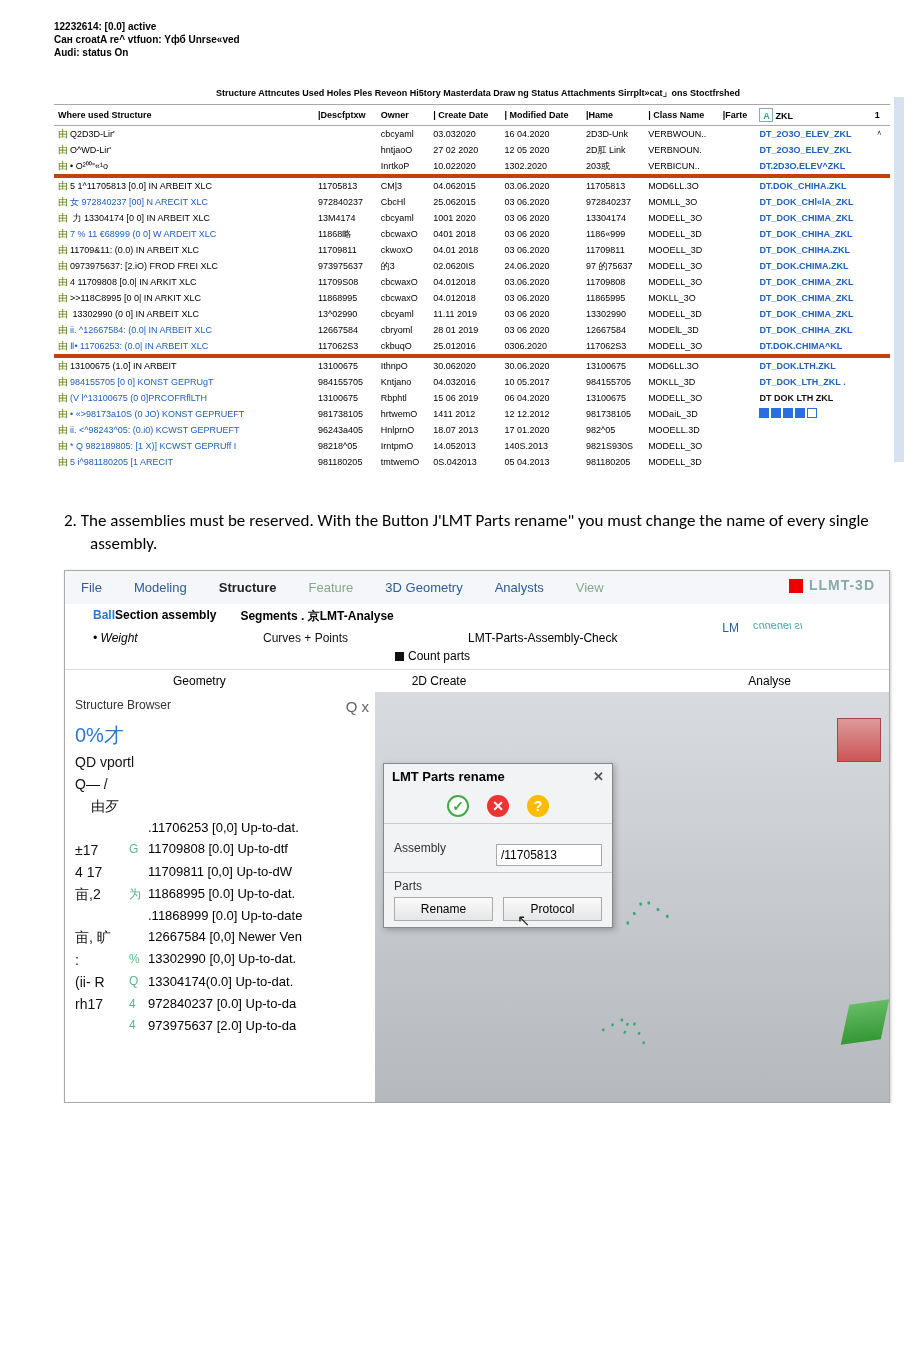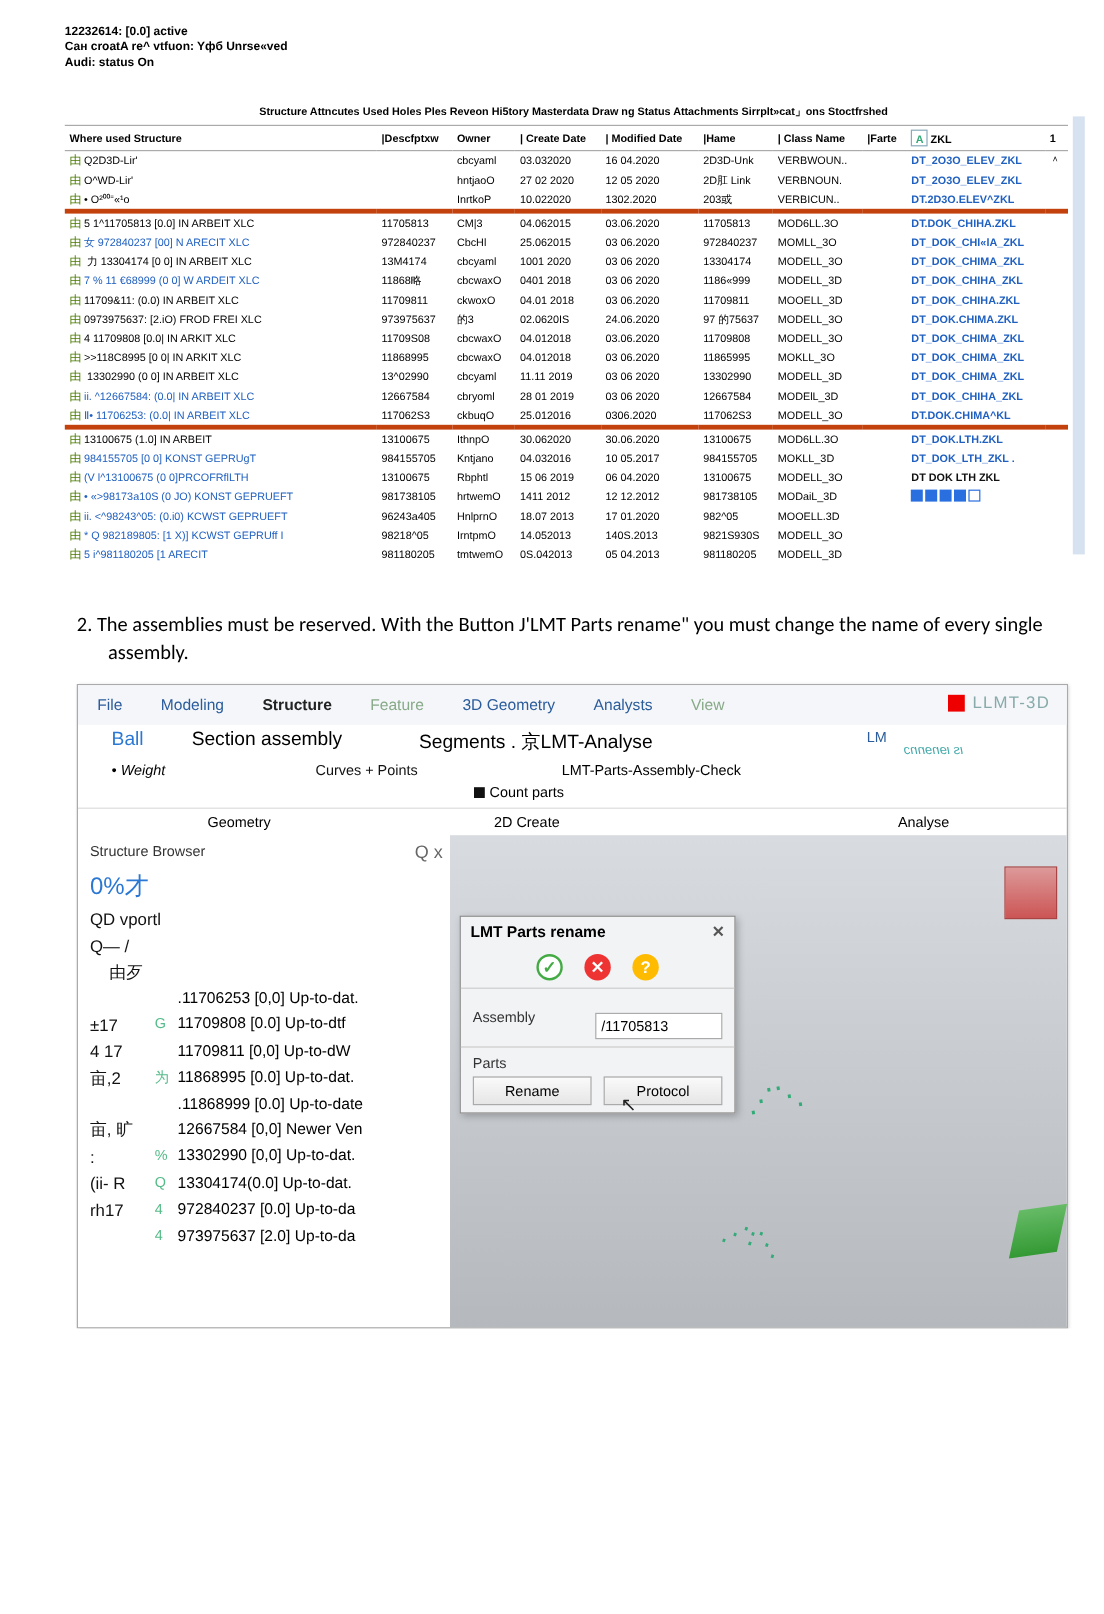--- a/index.html
+++ b/index.html
@@ -21,25 +21,25 @@
   .audit-badge span { width:10px; height:10px; background:#2a6fe0; display:inline-block; }
   .audit-badge span:last-child { background:#fff; border:1px solid #2a6fe0; }
   .zkl-mini { display:inline-block; width:14px; height:14px; border:1px solid #8ab; color:#3a7; text-align:center; line-height:14px; font-size:9px; margin-right:2px; }
 
   .instruction { margin: 40px 40px 14px 64px; font-size: 17px; font-family: Calibri, Arial, sans-serif; line-height: 1.35; text-indent: -26px; padding-left: 26px; }
   .app-window { margin: 0 30px 0 64px; border: 1px solid #aaa; box-shadow: 1px 1px 3px #ccc; position: relative; }
   .menubar { background: #f4f6fa; padding: 6px 0; display: flex; }
   .menubar .item { padding: 3px 16px; font-size: 13px; color: #2b5c9b; }
   .menubar .item.strong { font-weight: bold; color: #222; }
   .menubar .item.grey { color: #8a8; }
-  .brand { margin-left: auto; padding-right: 14px; font-weight: normal; font-size: 14px; color: #8aa; letter-spacing: 1px; }
+  .brand { margin-left: auto; padding-right: 14px; font-weight: bold; font-size: 14px; color: #8aa; letter-spacing: 1px; }
   .brand-badge { display:inline-block; width:14px; height:14px; background:#e00; margin-right:6px; vertical-align:middle; }
   .lm-pink { position:absolute; right:86px; top:48px; font-size:11px; color:#4aa; font-style:italic; transform:scaleX(-1); }
-  .lm-txt { position:absolute; right:150px; top:36px; font-size:12px; color:#2b5c9b; }
-  .submenu-row { display:flex; gap:40px; padding: 4px 0 4px 28px; font-size: 16px; }
+  .lm-txt { position:absolute; right:150px; top:50px; font-size:12px; color:#2b5c9b; }
+  .submenu-row { display:flex; padding: 4px 0 4px 28px; font-size: 12px; font-weight: bold; }
   .submenu-row .blue { color:#2b78d4; }
   .third-row { display:flex; padding: 2px 0 2px 28px; font-size:12px; }
   .third-row .label { width: 170px; font-style: italic; }
   .third-row .sub { color:#111; }
   .count-row { padding: 2px 0 6px 330px; font-size:12px; }
   .count-row .sq { display:inline-block; width:9px; height:9px; background:#111; margin-right:4px; vertical-align:middle; }
   .footer-row { display:flex; padding: 4px 0 4px 28px; font-size:12px; border-top:1px solid #ddd; }
   .footer-row .col { flex:1; }
 
   .browser-and-viewport { display:flex; }

